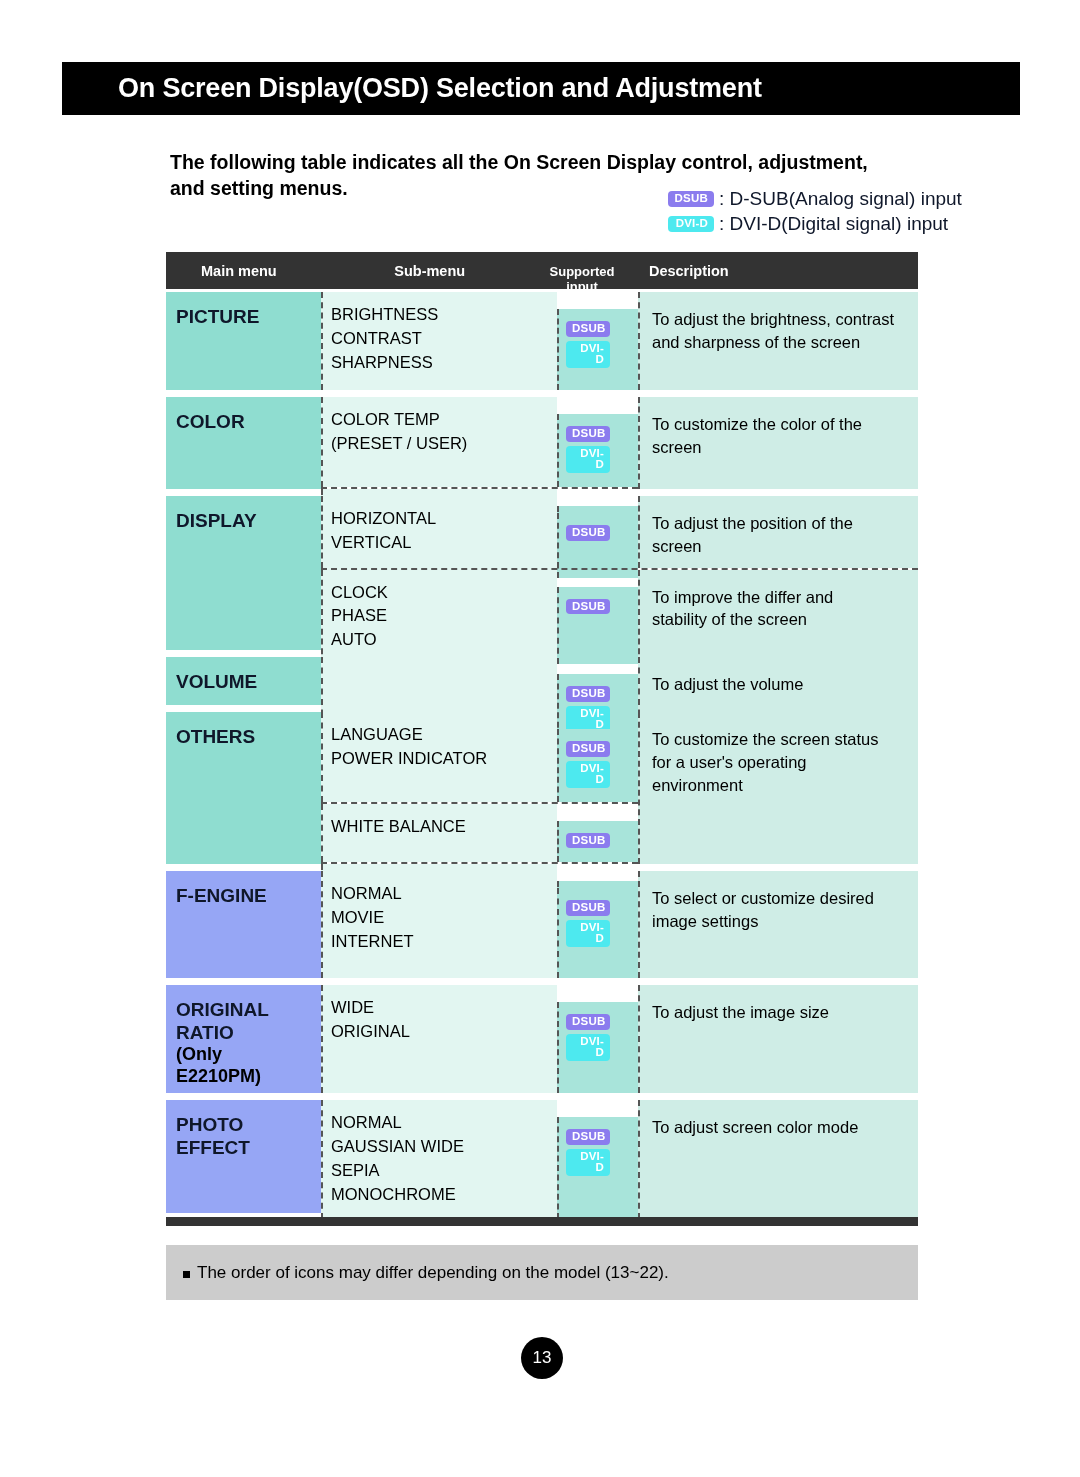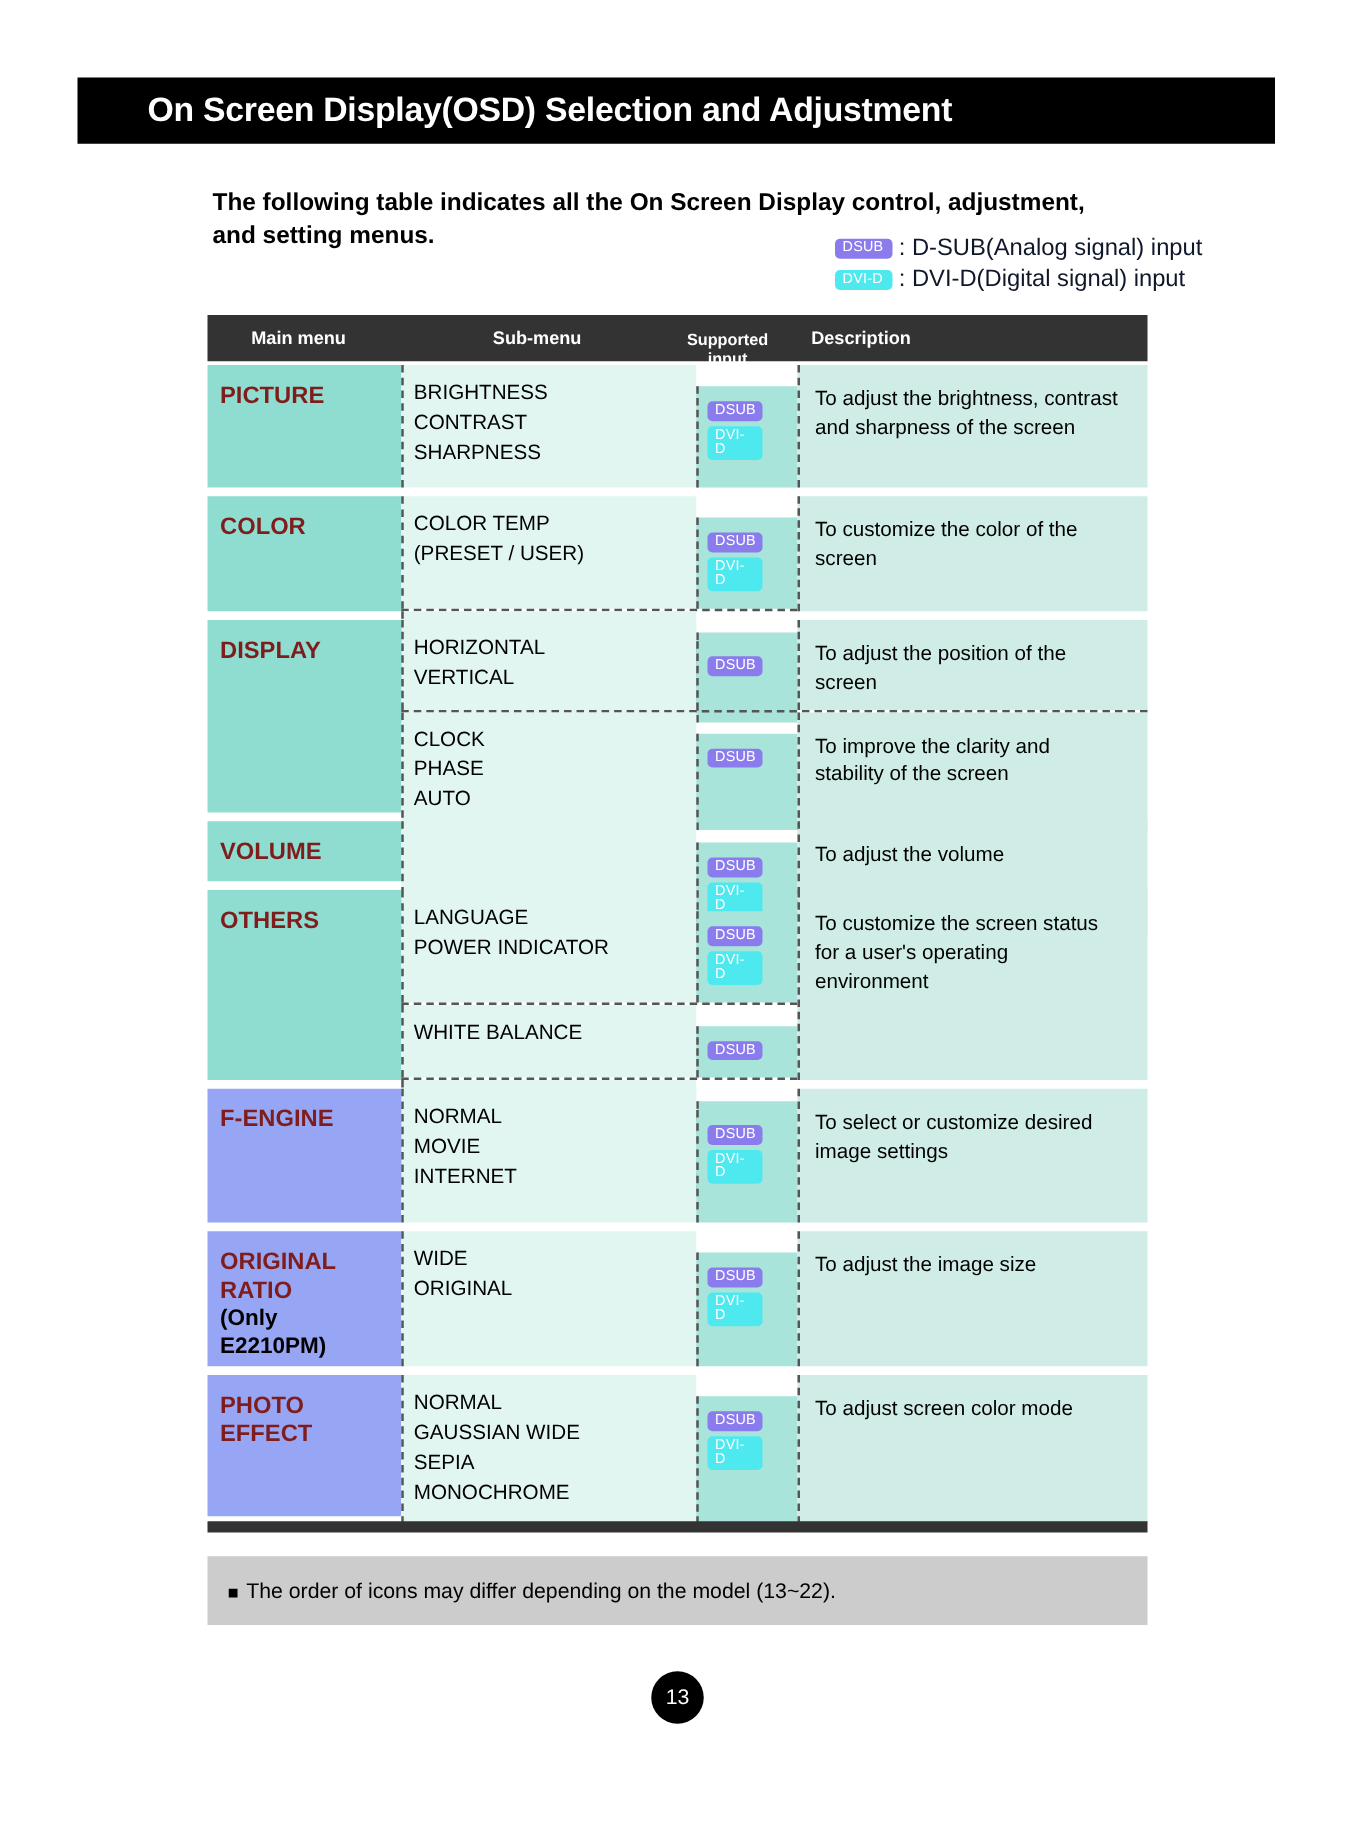--- a/index.html
+++ b/index.html
@@ -27,22 +27,22 @@
   }
 
   
   .legend{position:absolute;left:668px;top:188px;}
   .legend .lrow{display:flex;align-items:center;height:22px;margin-bottom:3px;}
   .legend .ltxt{font-size:19px;color:#0f172a;margin-left:5px;white-space:nowrap;}
 
   
   .badge{
     display:inline-block;border-radius:4px;color:#ffffff;
-    font-size:11.5px;font-weight:normal;letter-spacing:0.2px;
-    padding:2px 6px 2px 6px;line-height:1;text-align:left;
+    font-size:11.5px;font-weight:bold;letter-spacing:0.2px;
+    padding:2px 6px 2px 6px;line-height:1;text-align:right;
     min-width:34px;
   }
   .badge.dsub{background:#8B7CEE;}
   .badge.dvid{background:#4DE9EF;}
 
   
   .table{position:absolute;left:166px;top:252px;width:752px;}
   .thead{
     display:flex;background:#333333;height:37px;align-items:center;
     color:#ffffff;font-size:14.5px;font-weight:bold;
@@ -57,21 +57,21 @@
   .thead .c4{padding-left:28px;}
 
   .grp{display:flex;margin-top:7px;}
   .grp.first{margin-top:3px;}
 
   .mm{
     background:#8FDDD0;display:flex;align-items:flex-start;
     box-sizing:border-box;padding:13px 0 0 10px;
   }
   .mm.blue{background:#96A6F5;}
-  .mm .mmtxt{font-size:19px;font-weight:bold;color:#7f1d1d;line-height:1.22;}
+  .mm .mmtxt{font-size:19px;font-weight:bold;color:#0f172a;line-height:1.22;}
   .mm .mmsub{font-size:18px;font-weight:bold;color:#000;line-height:1.22;}
 
   .rest{flex:1;display:flex;flex-direction:column;}
   .band{display:flex;}
   .band + .band{border-top:2px dashed #555;}
 
   .sm{
     background:#E2F6F1;box-sizing:border-box;
     border-left:2px dashed #555;padding:11px 0 12px 8px;
   }
@@ -229,21 +229,21 @@
             <div class="band" style="flex: 1 1 0%;">
               <div class="sm c2">
                 <div class="smline">CLOCK</div>
                 <div class="smline">PHASE</div>
                 <div class="smline">AUTO</div>
               </div>
               <div class="si c3">
                 <span class="badge dsub">DSUB</span>
               </div>
               <div class="ds c4">
-                <div class="dsline">To improve the clarity and</div>
+                <div class="dsline">To improve the differ and</div>
                 <div class="dsline">stability of the screen</div>
               </div>
             </div>
           </div>
         </div>
         <div class="grp" style="height: 48px;">
           <div class="mm c1">
             <div>
               <div class="mmtxt">VOLUME</div>
             </div>

